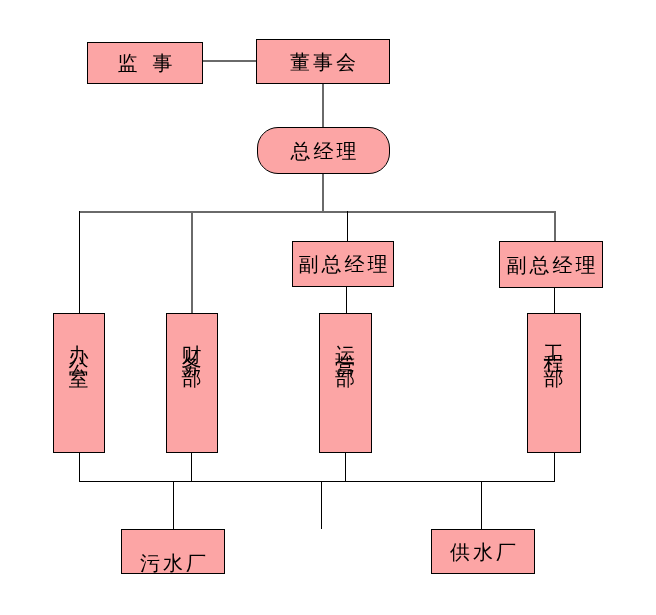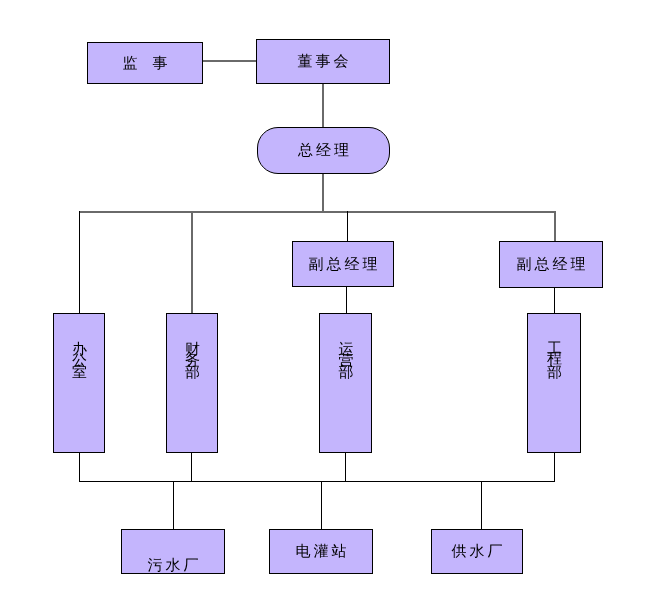--- a/index.html
+++ b/index.html
@@ -13,26 +13,26 @@
     width: 656px;
     height: 615px;
     background: #ffffff;
     overflow: hidden;
   }
   
   .node {
     position: absolute;
     box-sizing: border-box;
     border: 1.5px solid #000000;
-    background: #c4b5fd;
+    background: #fca5a5;
     display: flex;
     align-items: center;
     justify-content: center;
     color: #000000;
-    font-size: 15px;
+    font-size: 20px;
     line-height: 1;
   }
   .node .label {
     letter-spacing: 3px;
     margin-right: -3px;
     white-space: nowrap;
   }
   
   .node.wide .label {
     letter-spacing: 15px;
@@ -54,21 +54,21 @@
   .b-board        { left: 256px; top: 39px;  width: 134px; height: 45px; }
   .b-gm           { left: 257px; top: 127px; width: 133px; height: 47px; border-radius: 21px; }
   .b-deputy-left  { left: 292px; top: 241px; width: 102px; height: 46px; }
   .b-deputy-right { left: 499px; top: 241px; width: 104px; height: 47px; }
   .b-office       { left: 53px;  top: 313px; width: 52px;  height: 140px; }
   .b-finance      { left: 166px; top: 313px; width: 52px;  height: 140px; }
   .b-operations   { left: 319px; top: 313px; width: 53px;  height: 140px; }
   .b-engineering  { left: 527px; top: 313px; width: 54px;  height: 140px; }
   .b-sewage       { left: 121px; top: 529px; width: 104px; height: 45px; align-items: flex-end; }
   .b-irrigation   { left: 269px; top: 529px; width: 104px; height: 45px; }
-  .b-water        { left: 431px; top: 529px; width: 92px; height: 45px; }
+  .b-water        { left: 431px; top: 529px; width: 104px; height: 45px; }
   
   .line { position: absolute; background: #000000; }
   .line.gray { background: #6a6a6a; }
   .h { height: 1px; }
   .v { width: 1px; }
   .h.gray { height: 2px; }
   .v.gray { width: 2px; }
   .l-sup-board    { left: 203px; top: 60px;  width: 53px; }
   .l-board-gm     { left: 322px; top: 84px;  height: 43px; }
   .l-gm-bus       { left: 322px; top: 174px; height: 38px; }
@@ -145,21 +145,18 @@
   </div>
 
   <div class="node vert b-engineering">
     <span class="label">工程部</span>
   </div>
 
   <div class="node b-sewage">
     <span class="label">污水厂</span>
   </div>
 
-  <div class="node b-irrigation">
-    <span class="label">电灌站</span>
-  </div>
 
   <div class="node b-water">
     <span class="label">供水厂</span>
   </div>
 
 </div>
 
 </body></html>

